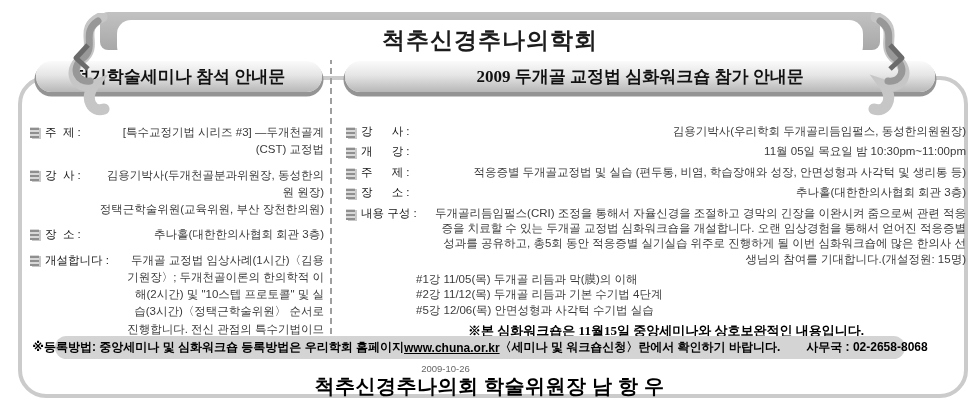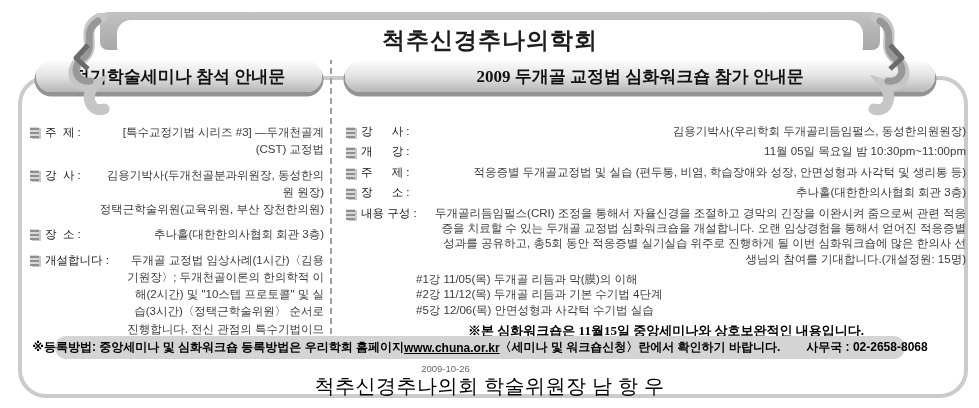--- a/index.html
+++ b/index.html
@@ -69,21 +69,21 @@
   }
   .footer-bar .link{text-decoration:underline;}
   .footer-bar .office{margin-left:26px;}
   .date{
     position:absolute;left:0;top:363px;width:867px;text-align:center;z-index:2;
     font-size:9.5px;color:#666;margin-left:12px;
   }
   .signature{
     position:absolute;left:0;top:373px;width:979px;text-align:center;z-index:2;
     font-family:"Liberation Serif","DejaVu Serif",serif;
-    font-size:20px;font-weight:400;color:#000;letter-spacing:0.5px;
+    font-size:20px;font-weight:700;color:#000;letter-spacing:0.5px;
   }
 </style>
 </head>
 <body>
 
 <div class="page">
 
   <div class="banner-bar"></div>
   <div class="title-box">
     <div class="society-title">척추신경추나의학회</div>

